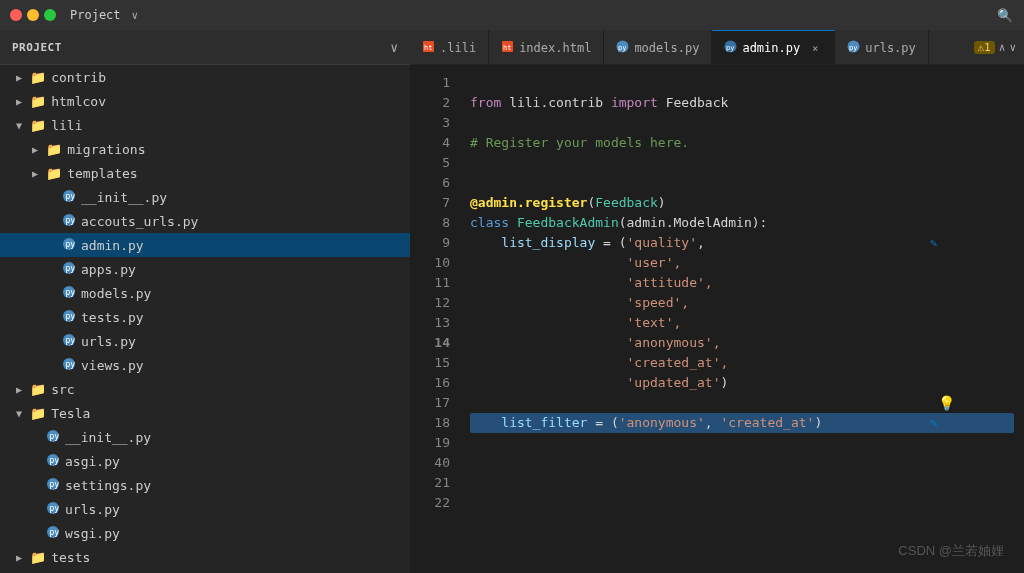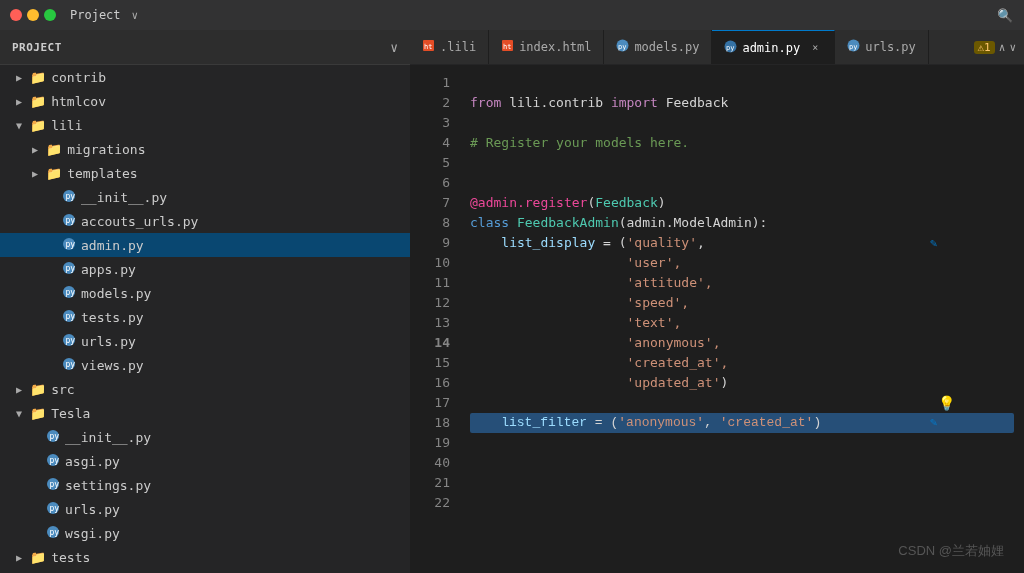--- a/index.html
+++ b/index.html
@@ -139,21 +139,21 @@
       flex-direction: column;
       background: #1e1e1e;
       overflow: hidden;
     }
 
     
     .tab-bar {
       height: 35px;
       background: #2d2d2d;
       display: flex;
-      align-items: center;
+      align-items: flex-start;
       flex-shrink: 0;
       border-bottom: 1px solid #252526;
       overflow: hidden;
     }
     .tab {
       display: flex;
       align-items: center;
       height: 35px;
       padding: 0 12px;
       font-size: 12px;
@@ -212,32 +212,31 @@
     .code-line {
       display: flex;
       align-items: center;
       min-height: 20px;
       white-space: pre;
       position: relative;
     }
     .code-line.highlighted-line {
       background: #264f78;
       border-radius: 2px;
-      font-family: Liberation Mono, monospace;
     }
 
     
     .kw { color: #569cd6; } 
     .kw-import { color: #c586c0; } 
     .cls { color: #4ec9b0; } 
     .str { color: #ce9178; } 
     .cm { color: #6a9955; } 
     .punc { color: #d4d4d4; }
     .plain { color: #d4d4d4; }
-    .decorator { color: #ec4899; }
+    .decorator { color: #fde047; font-weight: bold; }
     .var { color: #9cdcfe; }
     .op { color: #d4d4d4; }
     .warning-badge {
       background: #6b5800;
       color: #ffc66d;
       border-radius: 3px;
       padding: 0 4px;
       font-size: 11px;
     }
     .bulb-icon {

